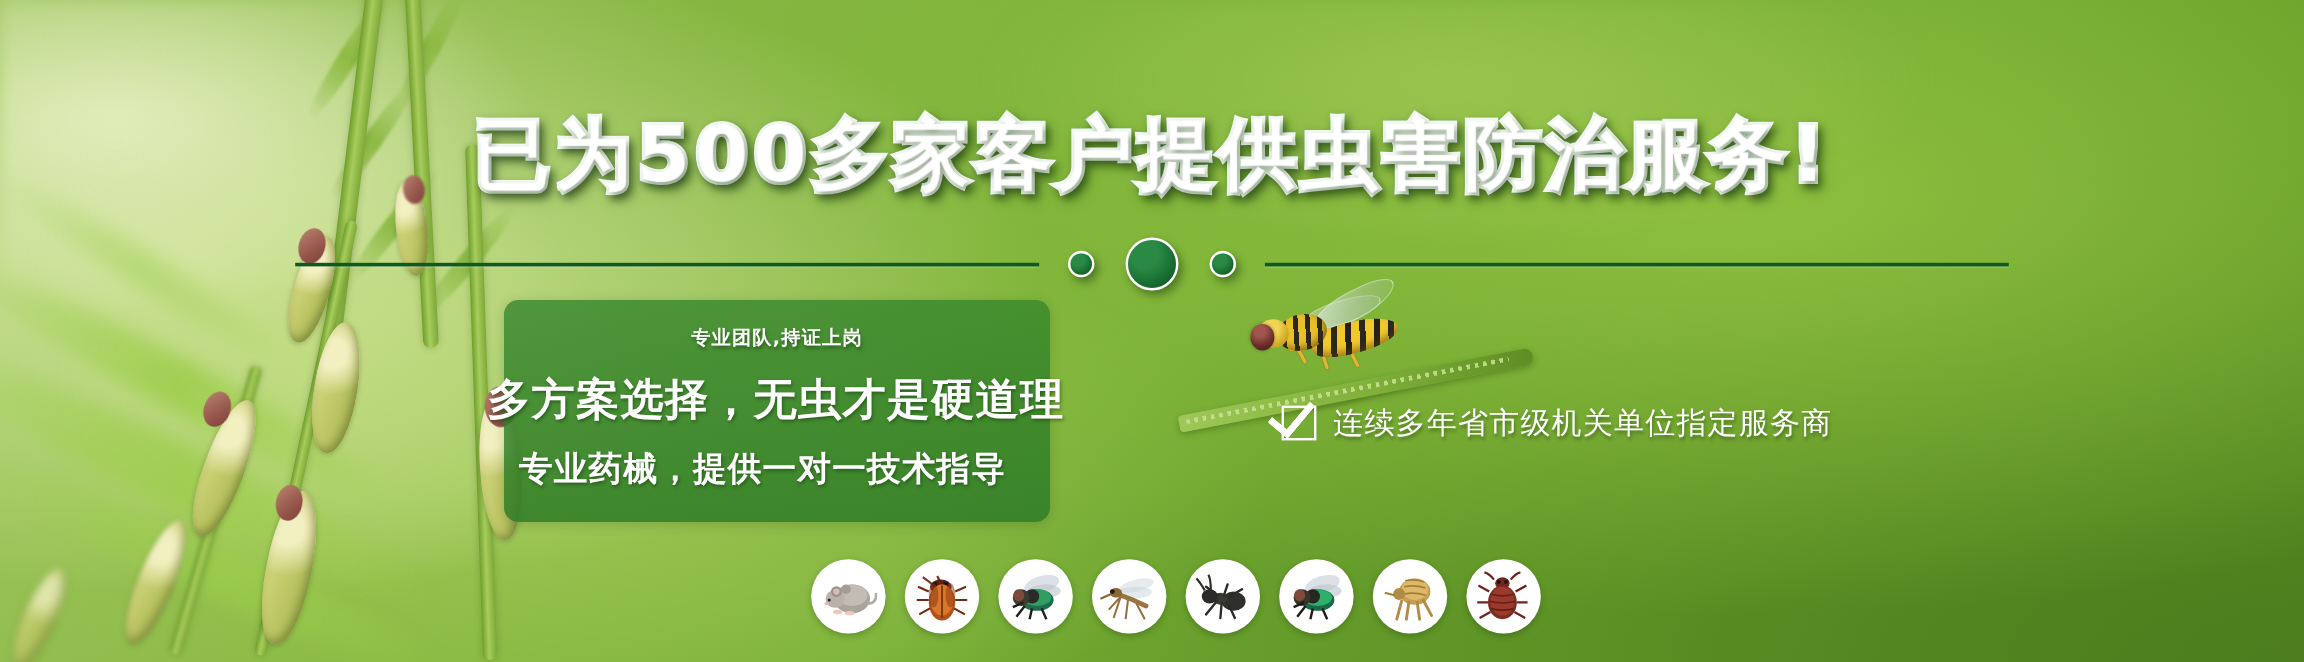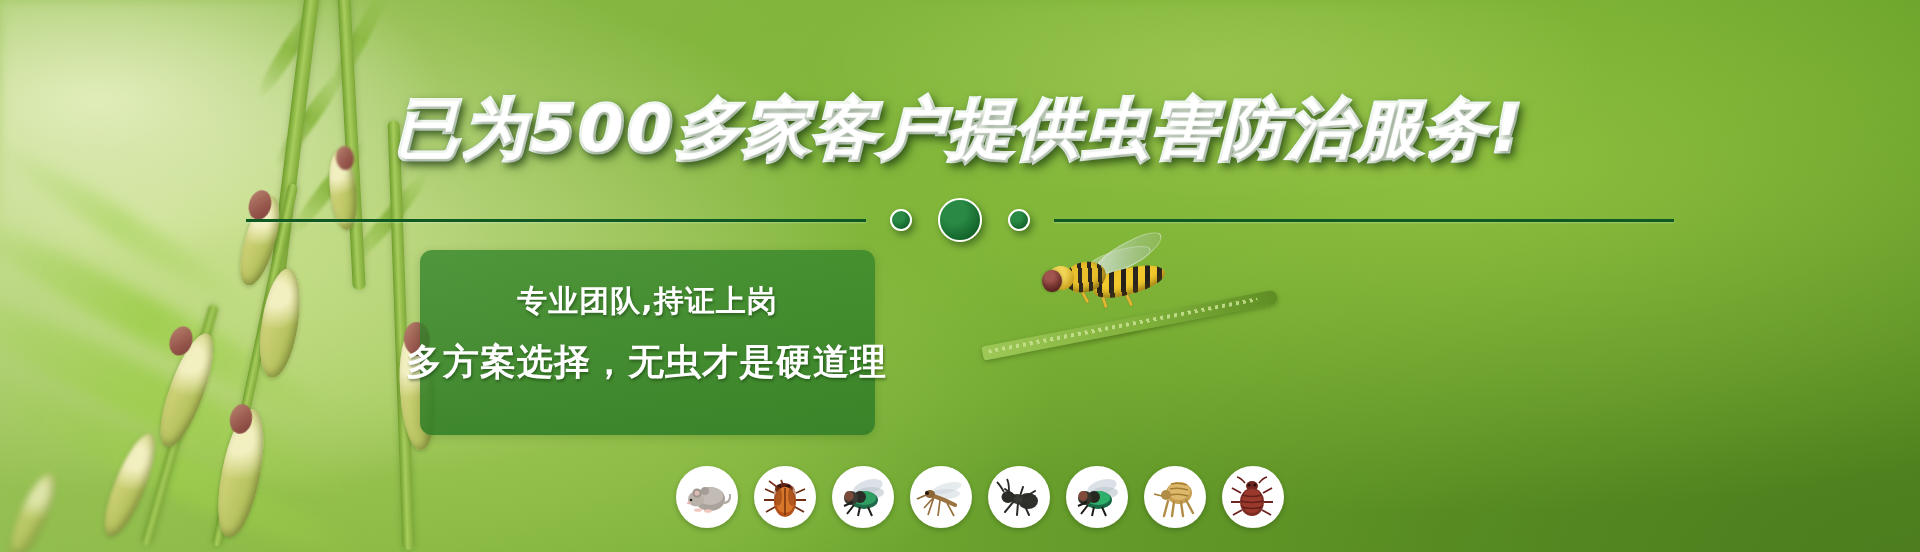--- a/index.html
+++ b/index.html
@@ -194,21 +194,20 @@
   }
   .headline-inner{
     display:inline-block;
     background:linear-gradient(180deg,#37a04b 0%, #1c6b32 48%, #0d3f1e 100%);
     -webkit-background-clip:text;
     background-clip:text;
     color:transparent;
     -webkit-text-stroke:5px #f4faf2;
     paint-order:stroke fill;
     filter:drop-shadow(3px 4px 4px rgba(15,45,8,.5));
-    font-style:italic;
   }
 
   
   .divider{
     position:absolute; left:0; right:0; top:195px;
     height:50px;
     display:flex; align-items:center; justify-content:center;
     gap:0;
   }
   .div-line{
@@ -238,21 +237,21 @@
     padding:6px 0 10px 0;
   }
   .panel-line{
     color:#ffffff;
     font-weight:bold;
     text-align:center;
     font-family:"DejaVu Sans","Liberation Sans",sans-serif;
     text-shadow:1px 2px 3px rgba(10,40,5,.45);
     white-space:nowrap;
   }
-  .pl1{ font-size:30px; letter-spacing:1px; margin-bottom:16px; }
+  .pl1{ font-size:16px; letter-spacing:1px; margin-bottom:16px; }
   .pl2{ font-size:36px; letter-spacing:1px; margin-bottom:14px; margin-left:-14px; }
   .pl3{ font-size:28px; letter-spacing:1px; margin-left:-24px; }
 
   
   .checklist{
     position:absolute;
     left:1068px; top:336px;
     display:flex; flex-direction:column; gap:24px;
   }
   .check-item{ display:flex; align-items:center; gap:14px; }
@@ -365,23 +364,28 @@
     <span class="hf-leg hf-l3"></span>
     <span class="hf-abdomen"></span>
     <span class="hf-thorax"></span>
     <span class="hf-head"></span>
     <span class="hf-eye"></span>
   </div>
 
   <div class="panel">
     <div class="panel-line pl1">专业团队,持证上岗</div>
     <div class="panel-line pl2">多方案选择，无虫才是硬道理</div>
+    <div class="panel-line pl3">专业药械，提供一对一技术指导</div>
   </div>
 
   <div class="checklist">
+    <div class="check-item">
+      <span class="check-box"></span>
+      <span class="check-text">连续多年省市级机关单位指定服务商</span>
+    </div>
   </div>
 
   <div class="pest-row">
 
     <div class="pest">
       <svg width="48" height="40" viewBox="0 0 48 40">
         <ellipse cx="27" cy="22" rx="15" ry="12" fill="#a9a39c"></ellipse>
         <ellipse cx="27" cy="19" rx="13" ry="9" fill="#c2bcb4"></ellipse>
         <ellipse cx="13" cy="22" rx="8" ry="7.5" fill="#b8b2aa"></ellipse>
         <ellipse cx="14" cy="16" rx="4.5" ry="4.5" fill="#9b948c"></ellipse>

